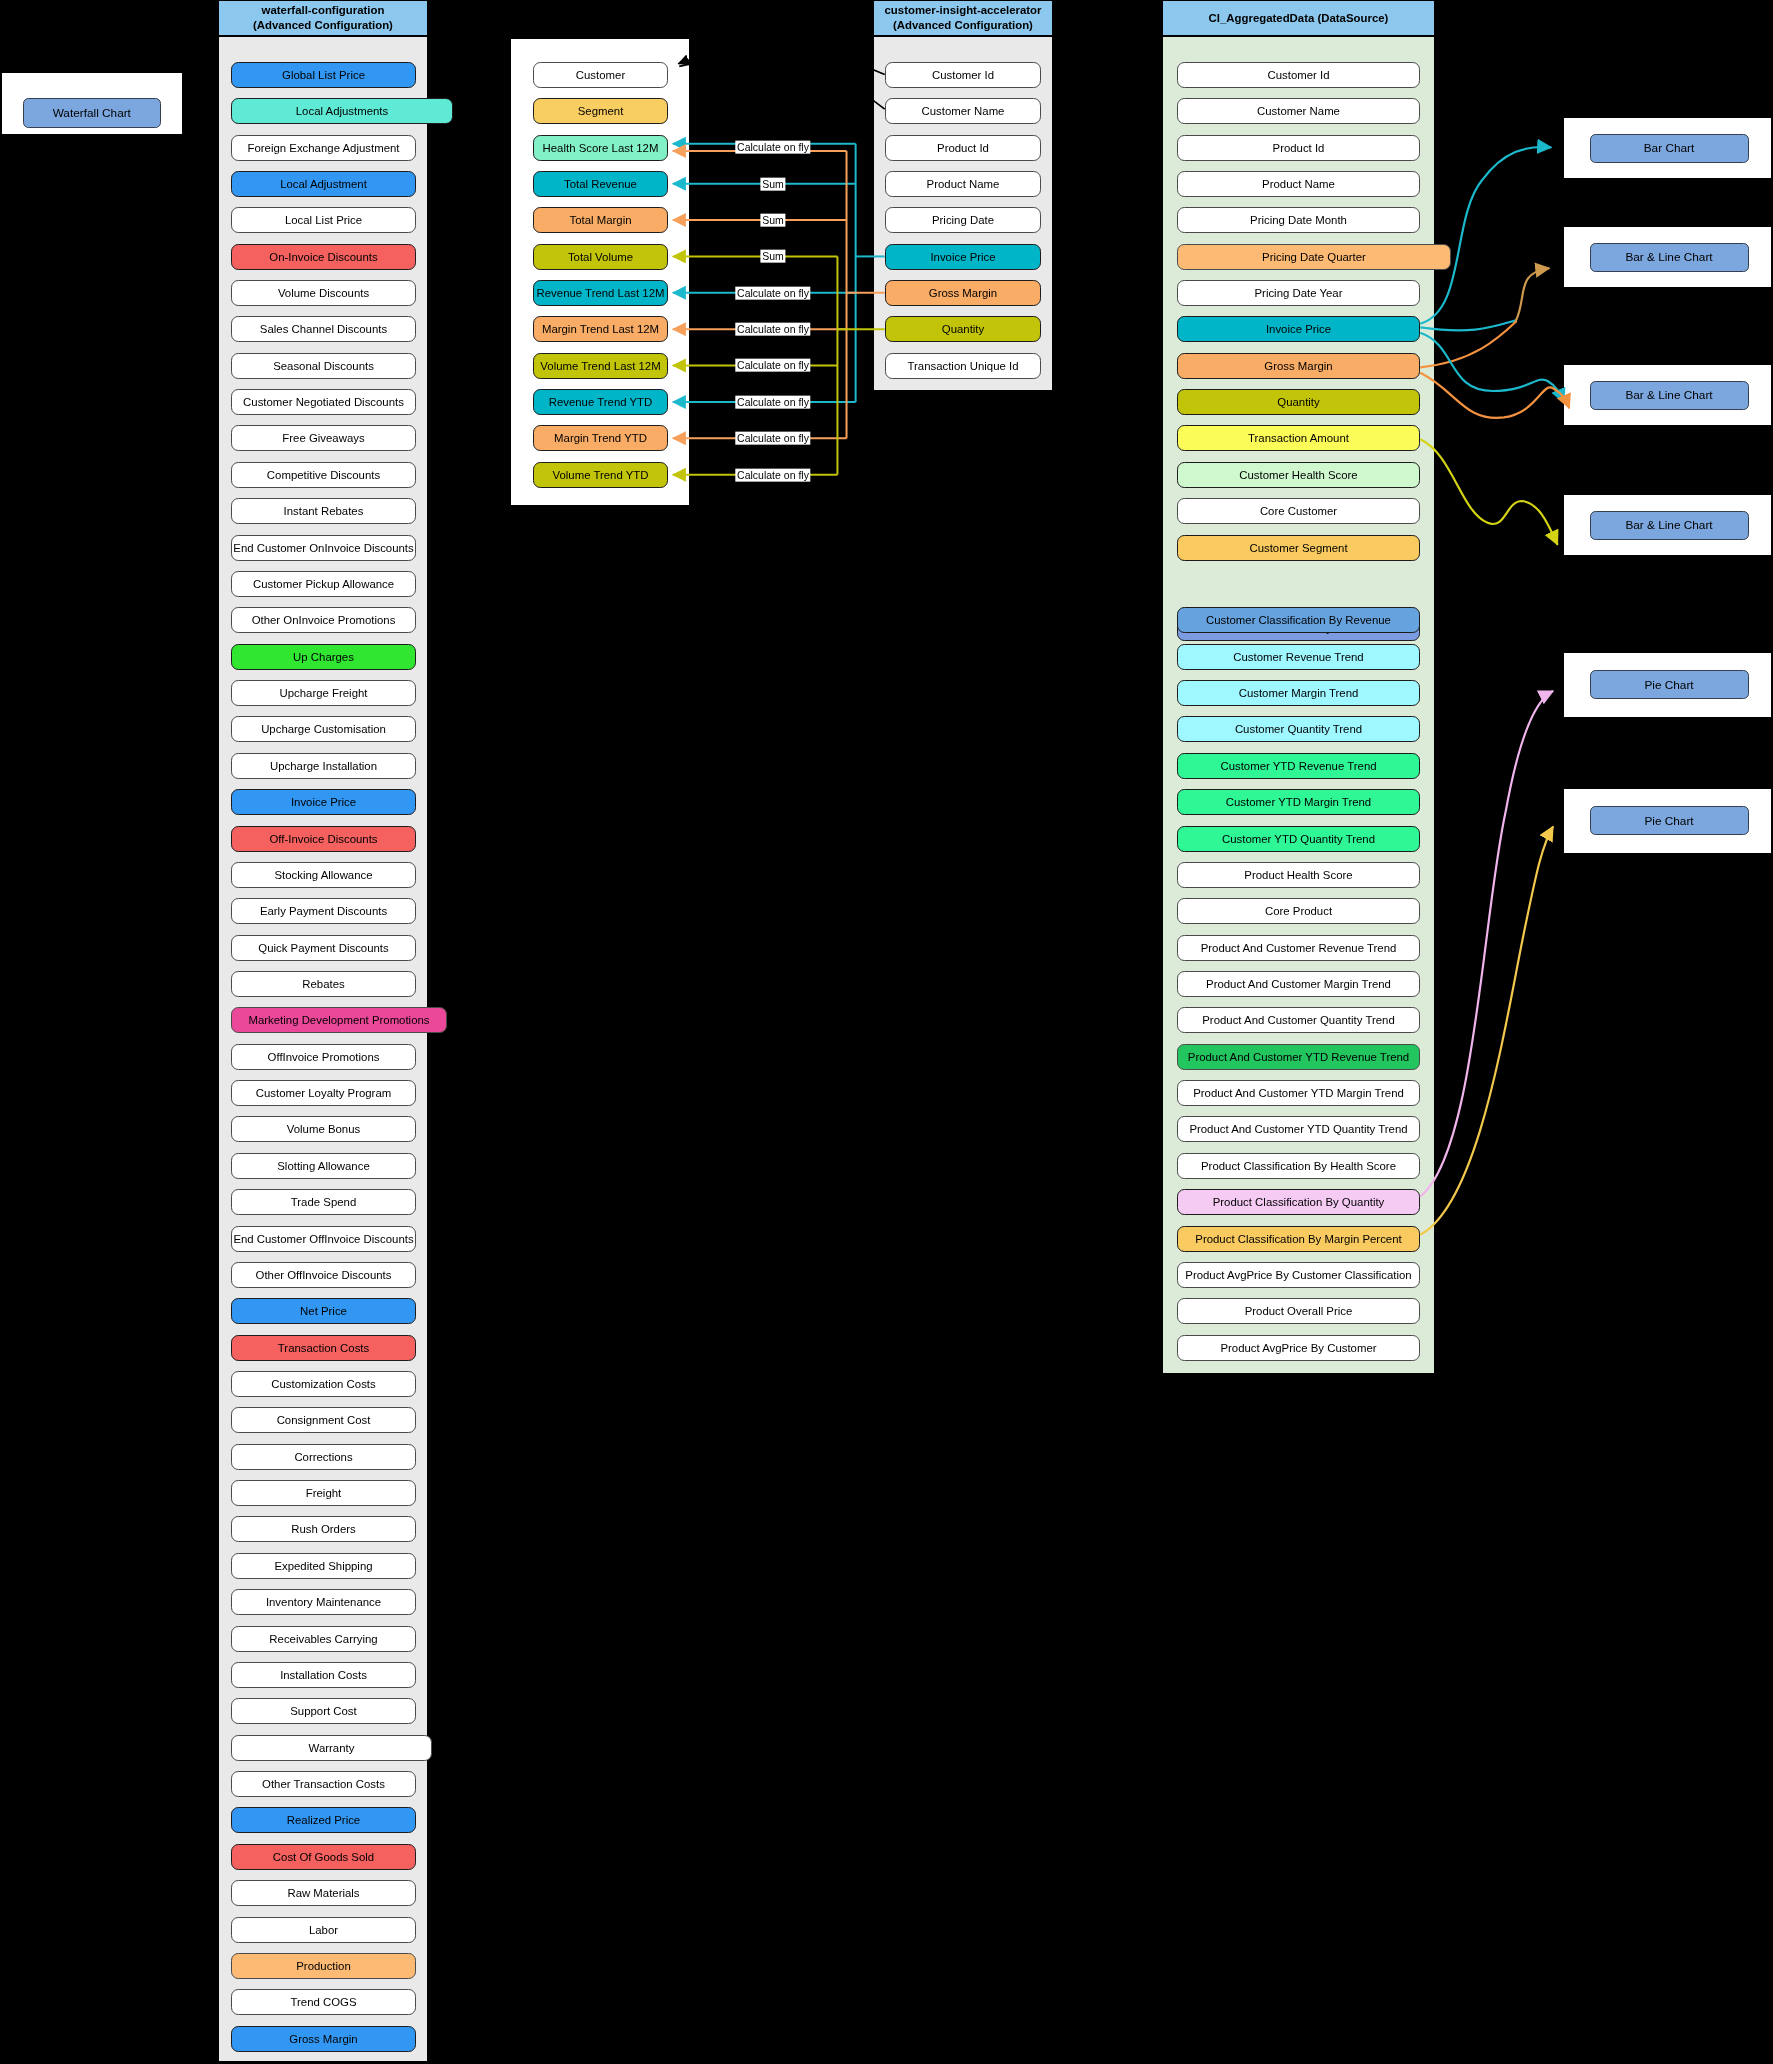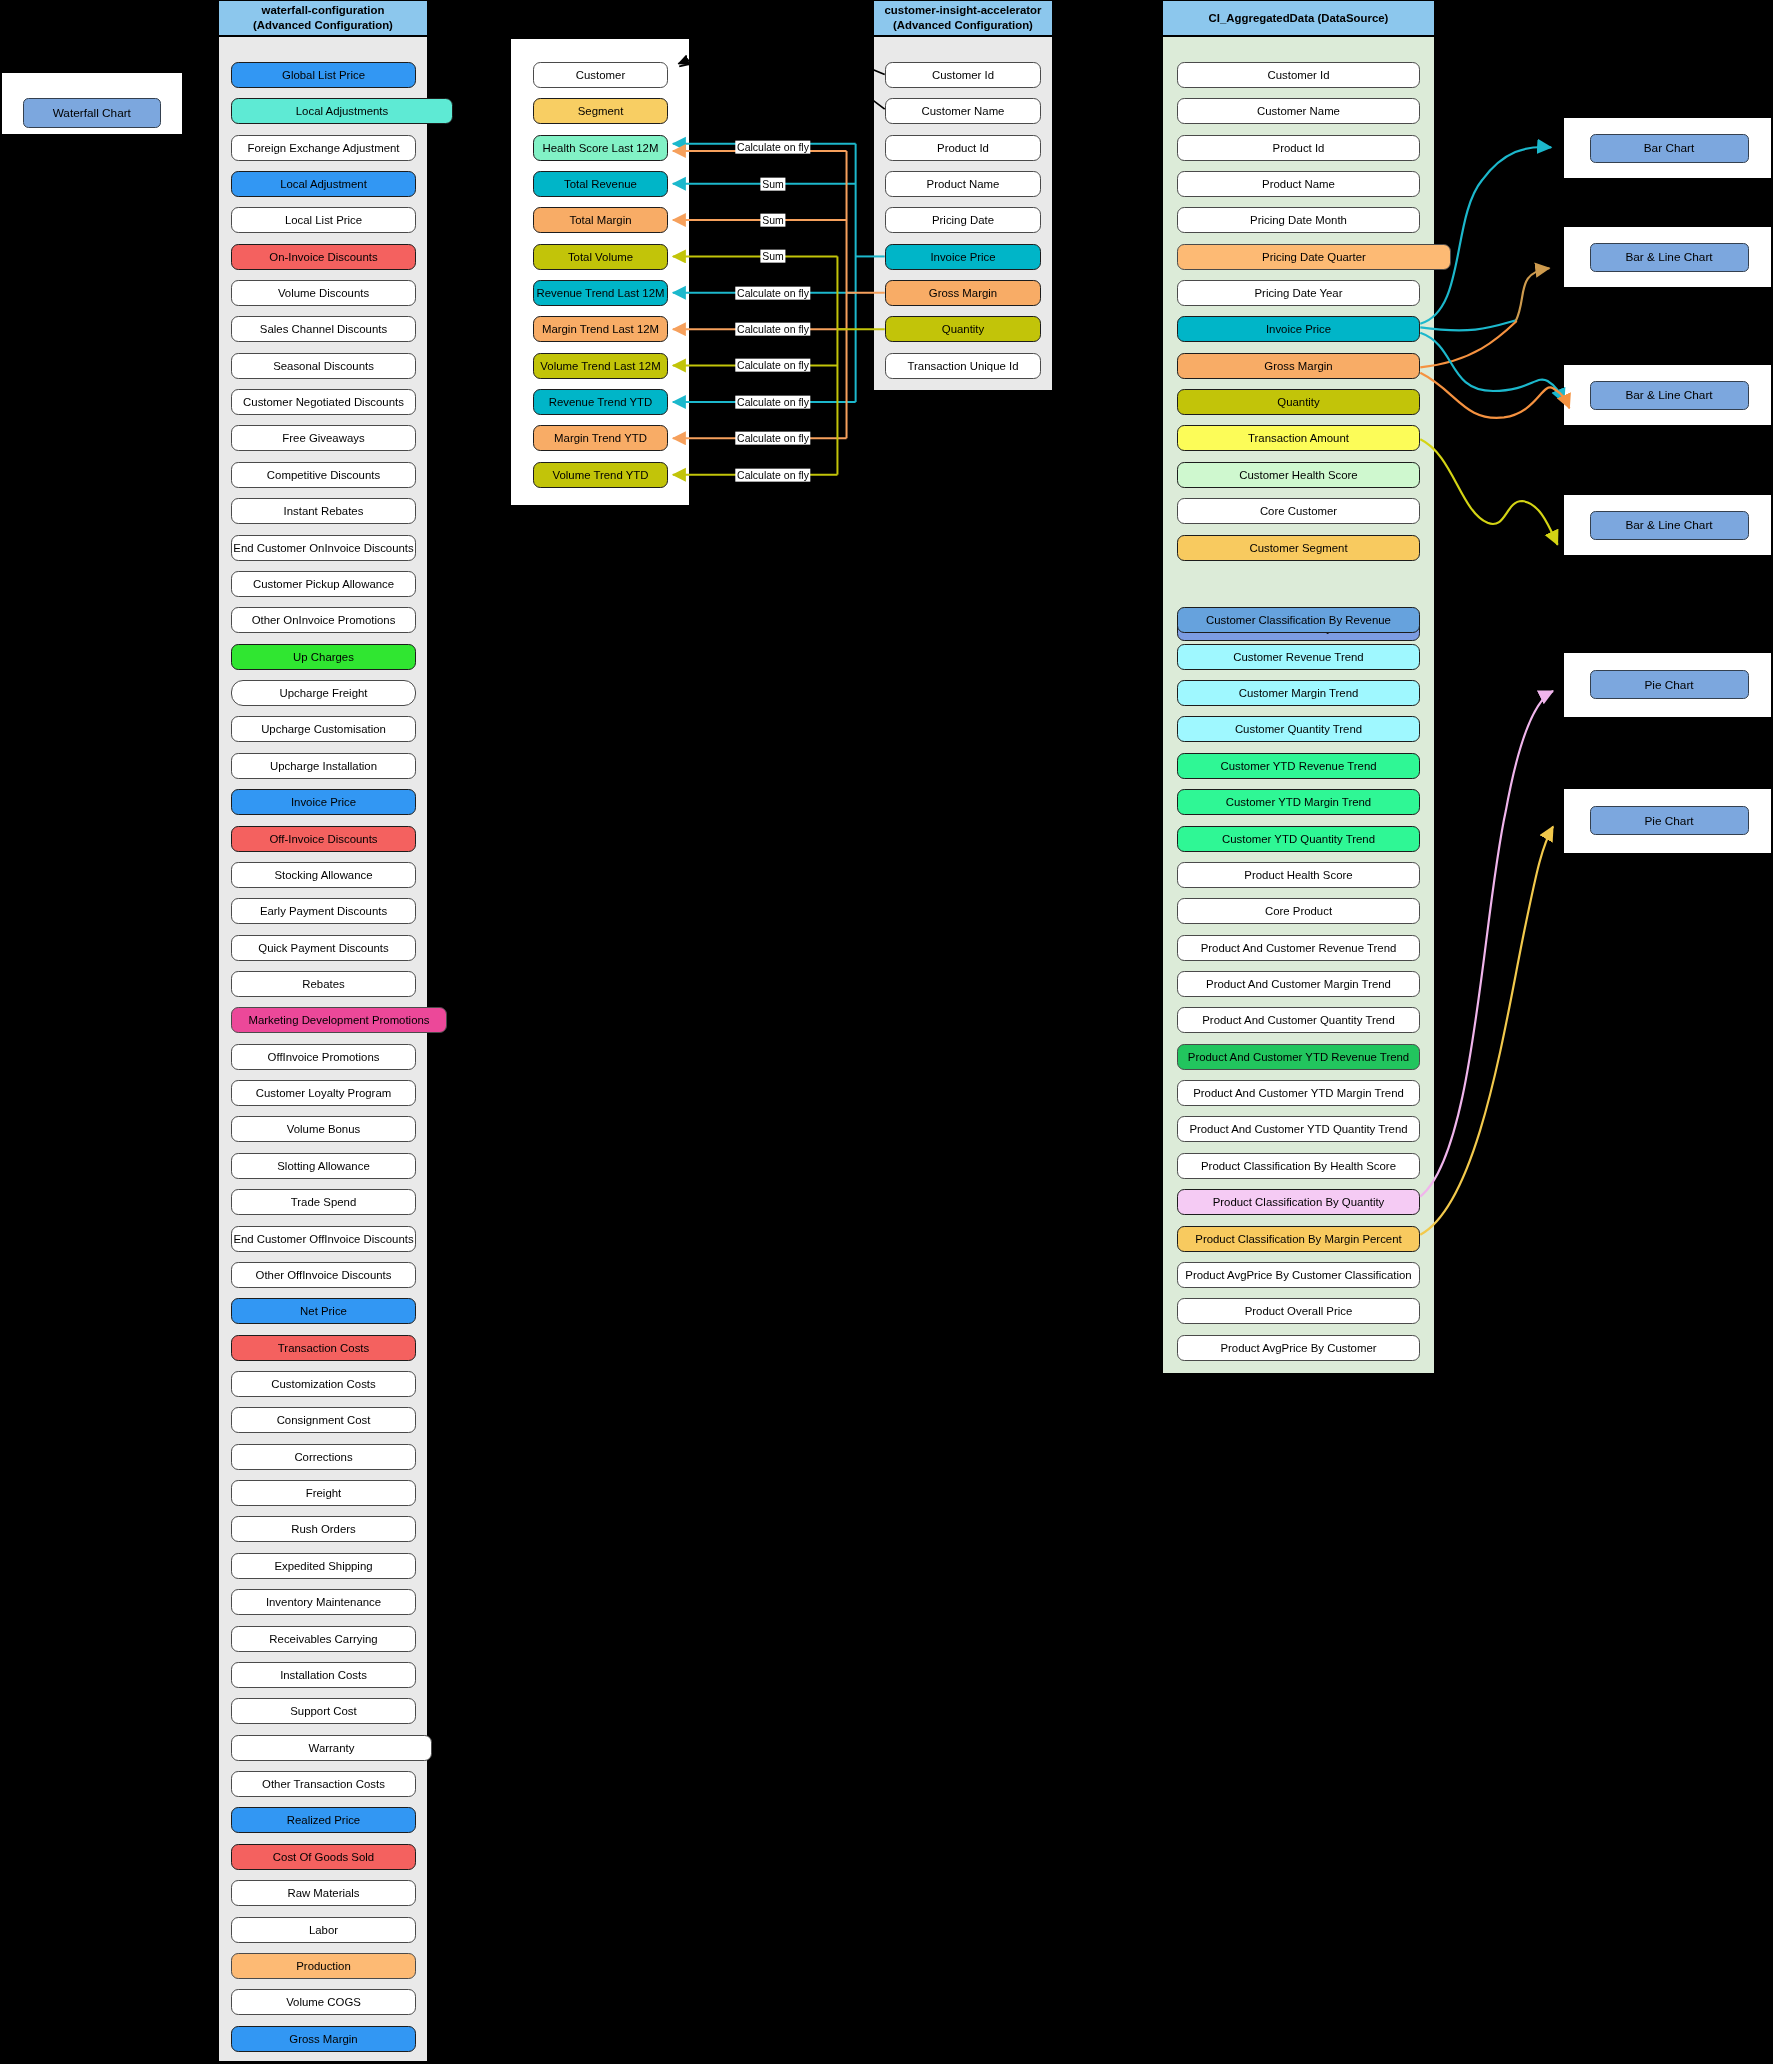--- a/index.html
+++ b/index.html
@@ -80,21 +80,21 @@
       <div class="node" style="left: 231px; top: 316px; width: 185px; background: rgb(255, 255, 255);">Sales Channel Discounts</div>
       <div class="node" style="left: 231px; top: 353px; width: 185px; background: rgb(255, 255, 255);">Seasonal Discounts</div>
       <div class="node" style="left: 231px; top: 389px; width: 185px; background: rgb(255, 255, 255);">Customer Negotiated Discounts</div>
       <div class="node" style="left: 231px; top: 425px; width: 185px; background: rgb(255, 255, 255);">Free Giveaways</div>
       <div class="node" style="left: 231px; top: 462px; width: 185px; background: rgb(255, 255, 255);">Competitive Discounts</div>
       <div class="node" style="left: 231px; top: 498px; width: 185px; background: rgb(255, 255, 255);">Instant Rebates</div>
       <div class="node" style="left: 231px; top: 535px; width: 185px; background: rgb(255, 255, 255);">End Customer OnInvoice Discounts</div>
       <div class="node" style="left: 231px; top: 571px; width: 185px; background: rgb(255, 255, 255);">Customer Pickup Allowance</div>
       <div class="node" style="left: 231px; top: 607px; width: 185px; background: rgb(255, 255, 255);">Other OnInvoice Promotions</div>
       <div class="node colored" style="left: 231px; top: 644px; width: 185px; background: rgb(48, 230, 49);">Up Charges</div>
-      <div class="node" style="left: 231px; top: 680px; width: 185px; background: rgb(255, 255, 255); border-radius: 12px;">Upcharge Freight</div>
+      <div class="node" style="left: 231px; top: 680px; width: 185px; background: rgb(255, 255, 255);">Upcharge Freight</div>
       <div class="node" style="left: 231px; top: 716px; width: 185px; background: rgb(255, 255, 255);">Upcharge Customisation</div>
       <div class="node" style="left: 231px; top: 753px; width: 185px; background: rgb(255, 255, 255);">Upcharge Installation</div>
       <div class="node colored" style="left: 231px; top: 789px; width: 185px; background: rgb(50, 151, 243);">Invoice Price</div>
       <div class="node colored" style="left: 231px; top: 826px; width: 185px; background: rgb(244, 97, 95);">Off-Invoice Discounts</div>
       <div class="node" style="left: 231px; top: 862px; width: 185px; background: rgb(255, 255, 255);">Stocking Allowance</div>
       <div class="node" style="left: 231px; top: 898px; width: 185px; background: rgb(255, 255, 255);">Early Payment Discounts</div>
       <div class="node" style="left: 231px; top: 935px; width: 185px; background: rgb(255, 255, 255);">Quick Payment Discounts</div>
       <div class="node" style="left: 231px; top: 971px; width: 185px; background: rgb(255, 255, 255);">Rebates</div>
       <div class="node" style="left: 231px; top: 1007px; width: 216px; background: #ec4899;">Marketing Development Promotions</div>
       <div class="node" style="left: 231px; top: 1044px; width: 185px; background: rgb(255, 255, 255);">OffInvoice Promotions</div>
@@ -116,21 +116,21 @@
       <div class="node" style="left: 231px; top: 1626px; width: 185px; background: rgb(255, 255, 255);">Receivables Carrying</div>
       <div class="node" style="left: 231px; top: 1662px; width: 185px; background: rgb(255, 255, 255);">Installation Costs</div>
       <div class="node" style="left: 231px; top: 1698px; width: 185px; background: rgb(255, 255, 255);">Support Cost</div>
       <div class="node" style="left: 231px; top: 1735px; width: 201px; background: rgb(255, 255, 255);">Warranty</div>
       <div class="node" style="left: 231px; top: 1771px; width: 185px; background: rgb(255, 255, 255);">Other Transaction Costs</div>
       <div class="node colored" style="left: 231px; top: 1807px; width: 185px; background: rgb(50, 151, 243);">Realized Price</div>
       <div class="node colored" style="left: 231px; top: 1844px; width: 185px; background: rgb(244, 97, 95);">Cost Of Goods Sold</div>
       <div class="node" style="left: 231px; top: 1880px; width: 185px; background: rgb(255, 255, 255);">Raw Materials</div>
       <div class="node" style="left: 231px; top: 1917px; width: 185px; background: rgb(255, 255, 255);">Labor</div>
       <div class="node" style="left: 231px; top: 1953px; width: 185px; background: #fdba74;">Production</div>
-      <div class="node" style="left: 231px; top: 1989px; width: 185px; background: rgb(255, 255, 255);">Volume COGS</div>
+      <div class="node" style="left: 231px; top: 1989px; width: 185px; background: rgb(255, 255, 255);">Trend COGS</div>
       <div class="node colored" style="left: 231px; top: 2026px; width: 185px; background: rgb(50, 151, 243);">Gross Margin</div>
       <div class="node" style="left: 533px; top: 62px; width: 135px; background: rgb(255, 255, 255);">Customer</div>
       <div class="node colored" style="left: 533px; top: 98px; width: 135px; background: rgb(248, 206, 99);">Segment</div>
       <div class="node colored" style="left: 533px; top: 135px; width: 135px; background: rgb(130, 242, 198);">Health Score Last 12M</div>
       <div class="node colored" style="left: 533px; top: 171px; width: 135px; background: rgb(0, 181, 200);">Total Revenue</div>
       <div class="node colored" style="left: 533px; top: 207px; width: 135px; background: rgb(248, 172, 102);">Total Margin</div>
       <div class="node colored" style="left: 533px; top: 244px; width: 135px; background: rgb(194, 196, 9);">Total Volume</div>
       <div class="node colored" style="left: 533px; top: 280px; width: 135px; background: rgb(0, 181, 200);">Revenue Trend Last 12M</div>
       <div class="node colored" style="left: 533px; top: 316px; width: 135px; background: rgb(248, 172, 102);">Margin Trend Last 12M</div>
       <div class="node colored" style="left: 533px; top: 353px; width: 135px; background: rgb(194, 196, 9);">Volume Trend Last 12M</div>

